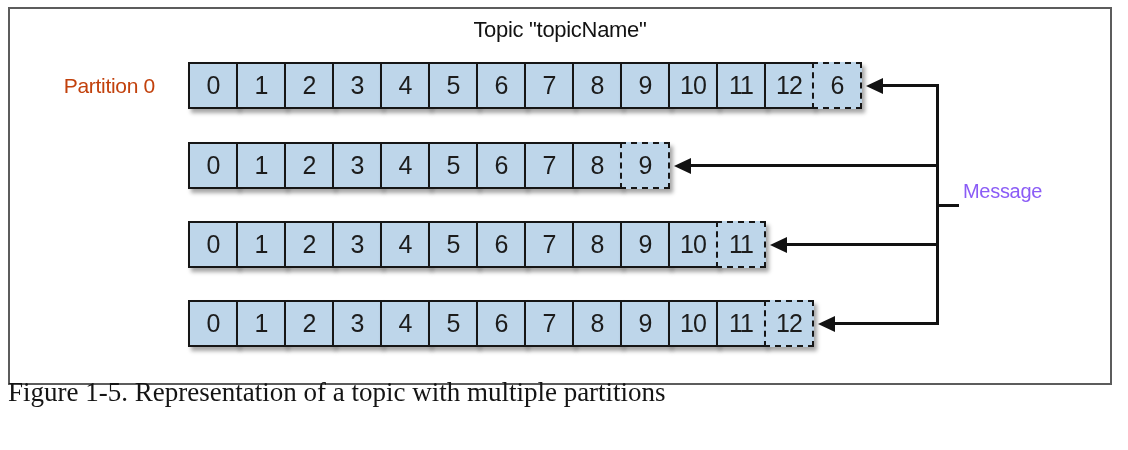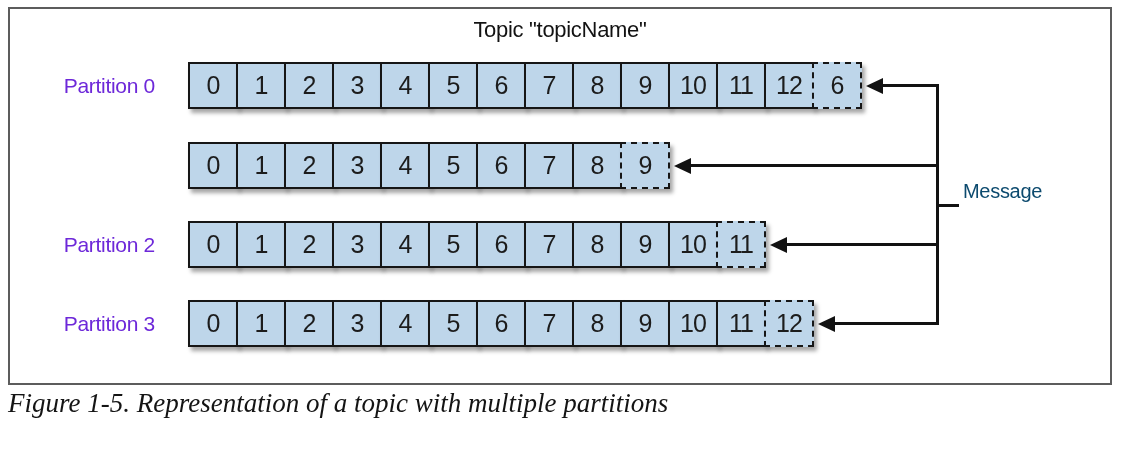--- a/index.html
+++ b/index.html
@@ -19,21 +19,21 @@
 
   .title {
     position:absolute; left:8px; top:17px; width:1104px;
     text-align:center; font-size:22px; font-weight:500;
     letter-spacing:-0.3px; color:#121212;
   }
 
   .plabel {
     position:absolute; left:5px; width:150px; height:47px;
     text-align:right; font-size:21px; line-height:47px;
-    letter-spacing:-0.3px; color:#6d28d9; white-space:nowrap;
+    letter-spacing:-0.3px; color:#c2410c; white-space:nowrap;
   }
 
   .cells { position:absolute; display:flex; }
   .cell {
     width:50px; height:47px; margin-right:-2px; flex:0 0 auto;
     border:2.5px solid var(--cell-border, #161616);
     background:var(--cell-fill, #bed6ea);
     display:flex; align-items:center; justify-content:center;
     font-size:25px; color:#1c1c1c; letter-spacing:-1px;
     box-shadow:3px 4px 4px rgba(0,0,0,0.35);
@@ -45,27 +45,27 @@
   .ahead {
     position:absolute; width:0; height:0;
     border-top:8px solid transparent;
     border-bottom:8px solid transparent;
     border-right:17px solid var(--arrow-color, #121212);
   }
 
   .writes-label {
     position:absolute; left:963px; top:178px;
     font-size:20px; line-height:26px; letter-spacing:-0.3px;
-    color:#0c4a6e; white-space:nowrap;
+    color:#8b5cf6; white-space:nowrap;
   }
 
   .caption {
-    position:absolute; left:8px; top:388px;
+    position:absolute; left:8px; top:377px;
     font-family:"Liberation Serif", serif;
-    font-style:italic; font-size:27px; color:#141414;
+    font-size:27px; color:#141414;
     white-space:nowrap;
   }
 </style>
 </head>
 <body>
 
 <div class="stage" id="stage">
   <div class="frame"></div>
   <div class="title">Topic "topicName"</div>
 
@@ -103,38 +103,36 @@
       <div class="cell">3</div>
       <div class="cell">4</div>
       <div class="cell">5</div>
       <div class="cell">6</div>
       <div class="cell">7</div>
       <div class="cell">8</div>
       <div class="cell dashed">9</div>
     </div>
     <div class="ahead" style="left: 674px; top: 157.5px;"></div>
     <div class="hline" style="left: 689px; top: 164px; width: 250px;"></div>
-    <div class="plabel" style="top: 221px;">Partition 2</div>
     <div class="cells" style="top: 221px; left: 188px;">
       <div class="cell">0</div>
       <div class="cell">1</div>
       <div class="cell">2</div>
       <div class="cell">3</div>
       <div class="cell">4</div>
       <div class="cell">5</div>
       <div class="cell">6</div>
       <div class="cell">7</div>
       <div class="cell">8</div>
       <div class="cell">9</div>
       <div class="cell">10</div>
       <div class="cell dashed">11</div>
     </div>
     <div class="ahead" style="left: 770px; top: 236.5px;"></div>
     <div class="hline" style="left: 785px; top: 243px; width: 154px;"></div>
-    <div class="plabel" style="top: 300px;">Partition 3</div>
     <div class="cells" style="top: 300px; left: 188px;">
       <div class="cell">0</div>
       <div class="cell">1</div>
       <div class="cell">2</div>
       <div class="cell">3</div>
       <div class="cell">4</div>
       <div class="cell">5</div>
       <div class="cell">6</div>
       <div class="cell">7</div>
       <div class="cell">8</div>

